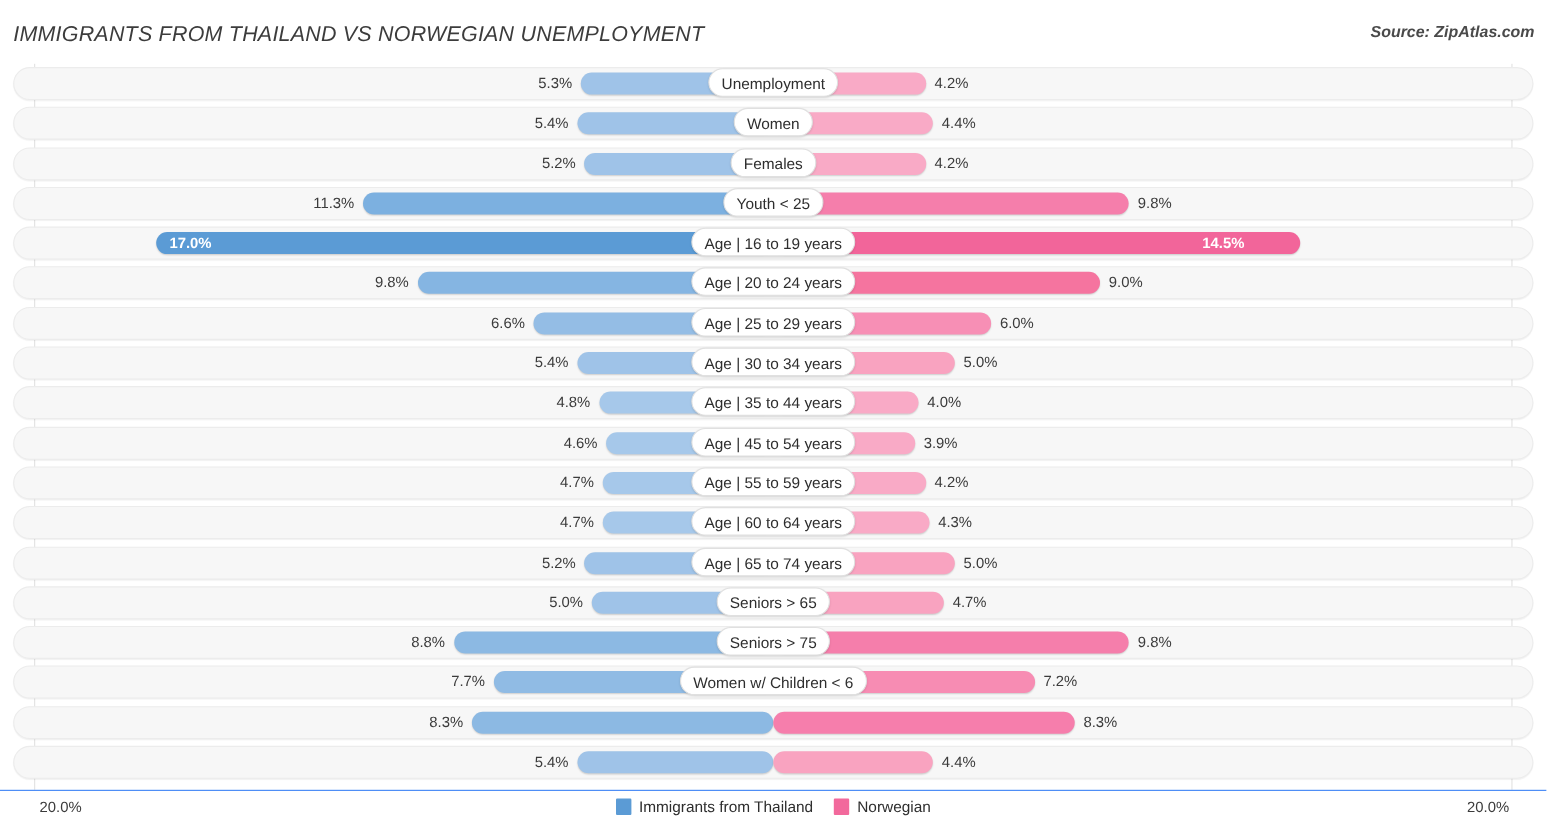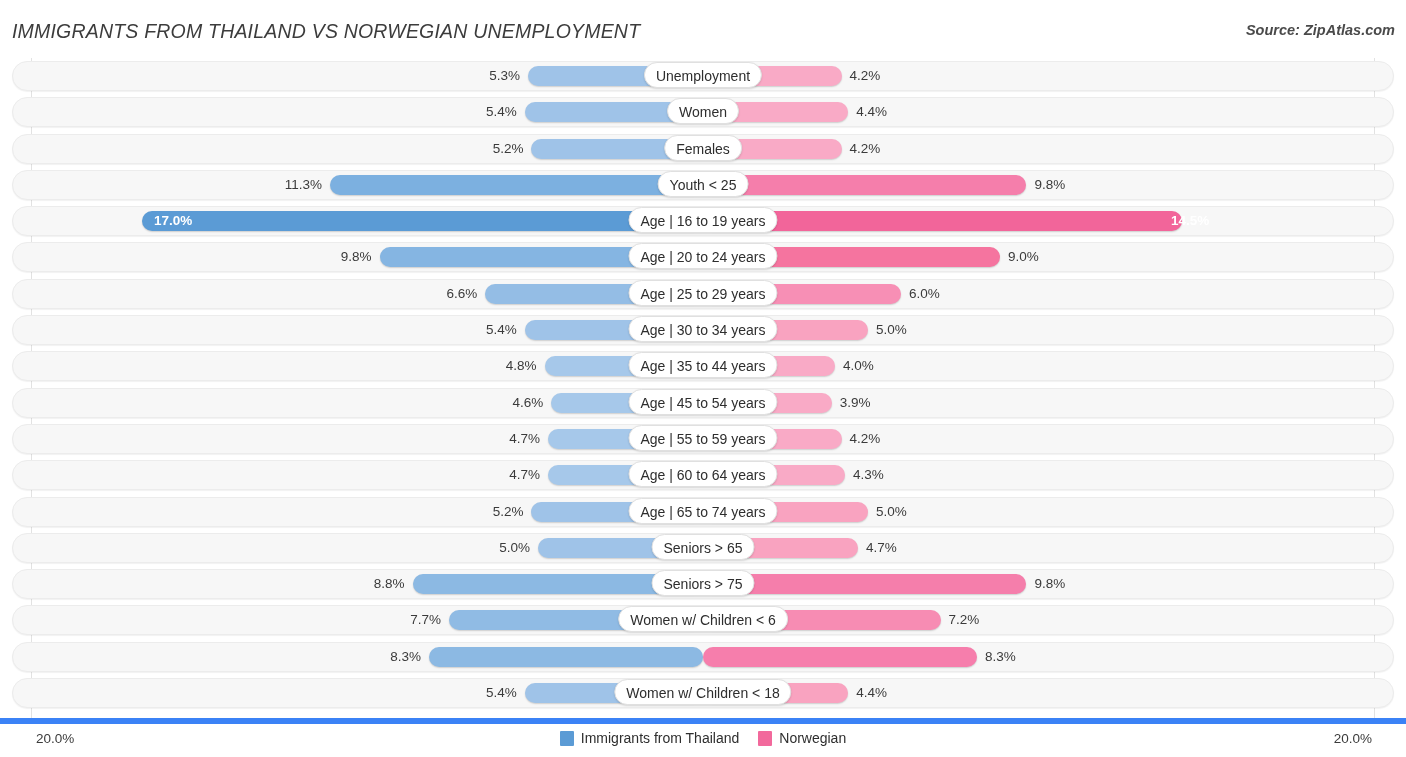--- a/index.html
+++ b/index.html
@@ -134,21 +134,21 @@
     left: 703px;
     text-align: center;
   }
 
   
   .footer {
     position: absolute;
     left: 0; top: 718px;
     width: 1406px;
     height: 39px;
-    border-top: 6px solid #3b82f6;
+    border-top: 1px solid #3b82f6;
     padding-left: 29px;
   }
   .axis-min, .axis-max {
     position: absolute;
     top: 7px;
     font-size: 13.5px;
     color: #3b3b3b;
   }
   .axis-min { left: 36px; }
   .axis-max { right: 34px; }
@@ -223,21 +223,21 @@
           <div class="bar right shadowed" style="width: 323.4px; background: rgb(245, 126, 171);"></div>
           <div class="val outside-left" style="right: 1083.9px;">11.3%</div>
           <div class="val outside-right" style="left: 1034.4px;">9.8%</div>
           <div class="center-label">Youth &lt; 25</div>
         </div>
         <div class="row">
           <div class="track"></div>
           <div class="bar left shadowed" style="width: 561px; background: rgb(91, 155, 213);"></div>
           <div class="bar right shadowed" style="width: 478.5px; background: rgb(242, 101, 154);"></div>
           <div class="val inside" style="left: 154px;">17.0%</div>
-          <div class="val inside" style="left: 1171px;">14.5%</div>
+          <div class="val inside" style="left: 1093px;">14.5%</div>
           <div class="center-label">Age | 16 to 19 years</div>
         </div>
         <div class="row">
           <div class="track"></div>
           <div class="bar left shadowed" style="width: 323.4px; background: rgb(133, 181, 226);"></div>
           <div class="bar right shadowed" style="width: 297px; background: rgb(245, 116, 159);"></div>
           <div class="val outside-left" style="right: 1034.4px;">9.8%</div>
           <div class="val outside-right" style="left: 1008px;">9.0%</div>
           <div class="center-label">Age | 20 to 24 years</div>
         </div>
@@ -327,21 +327,20 @@
           <div class="bar right shadowed" style="width: 273.9px; background: rgb(246, 126, 172);"></div>
           <div class="val outside-left" style="right: 984.9px;">8.3%</div>
           <div class="val outside-right" style="left: 984.9px;">8.3%</div>
         </div>
         <div class="row">
           <div class="track"></div>
           <div class="bar left shadowed" style="width: 178.2px; background: rgb(159, 195, 232);"></div>
           <div class="bar right shadowed" style="width: 145.2px; background: rgb(249, 163, 192);"></div>
           <div class="val outside-left" style="right: 889.2px;">5.4%</div>
           <div class="val outside-right" style="left: 856.2px;">4.4%</div>
-          <div class="center-label">Women w/ Children &lt; 18</div>
         </div>
       </div>
   </div>
 
   <div class="footer">
     <div class="axis-min">20.0%</div>
     <div class="legend" id="legend">
         <div class="legend-item">
           <span class="legend-swatch" style="background: rgb(91, 155, 213);"></span>
           <span class="legend-text">Immigrants from Thailand</span>

